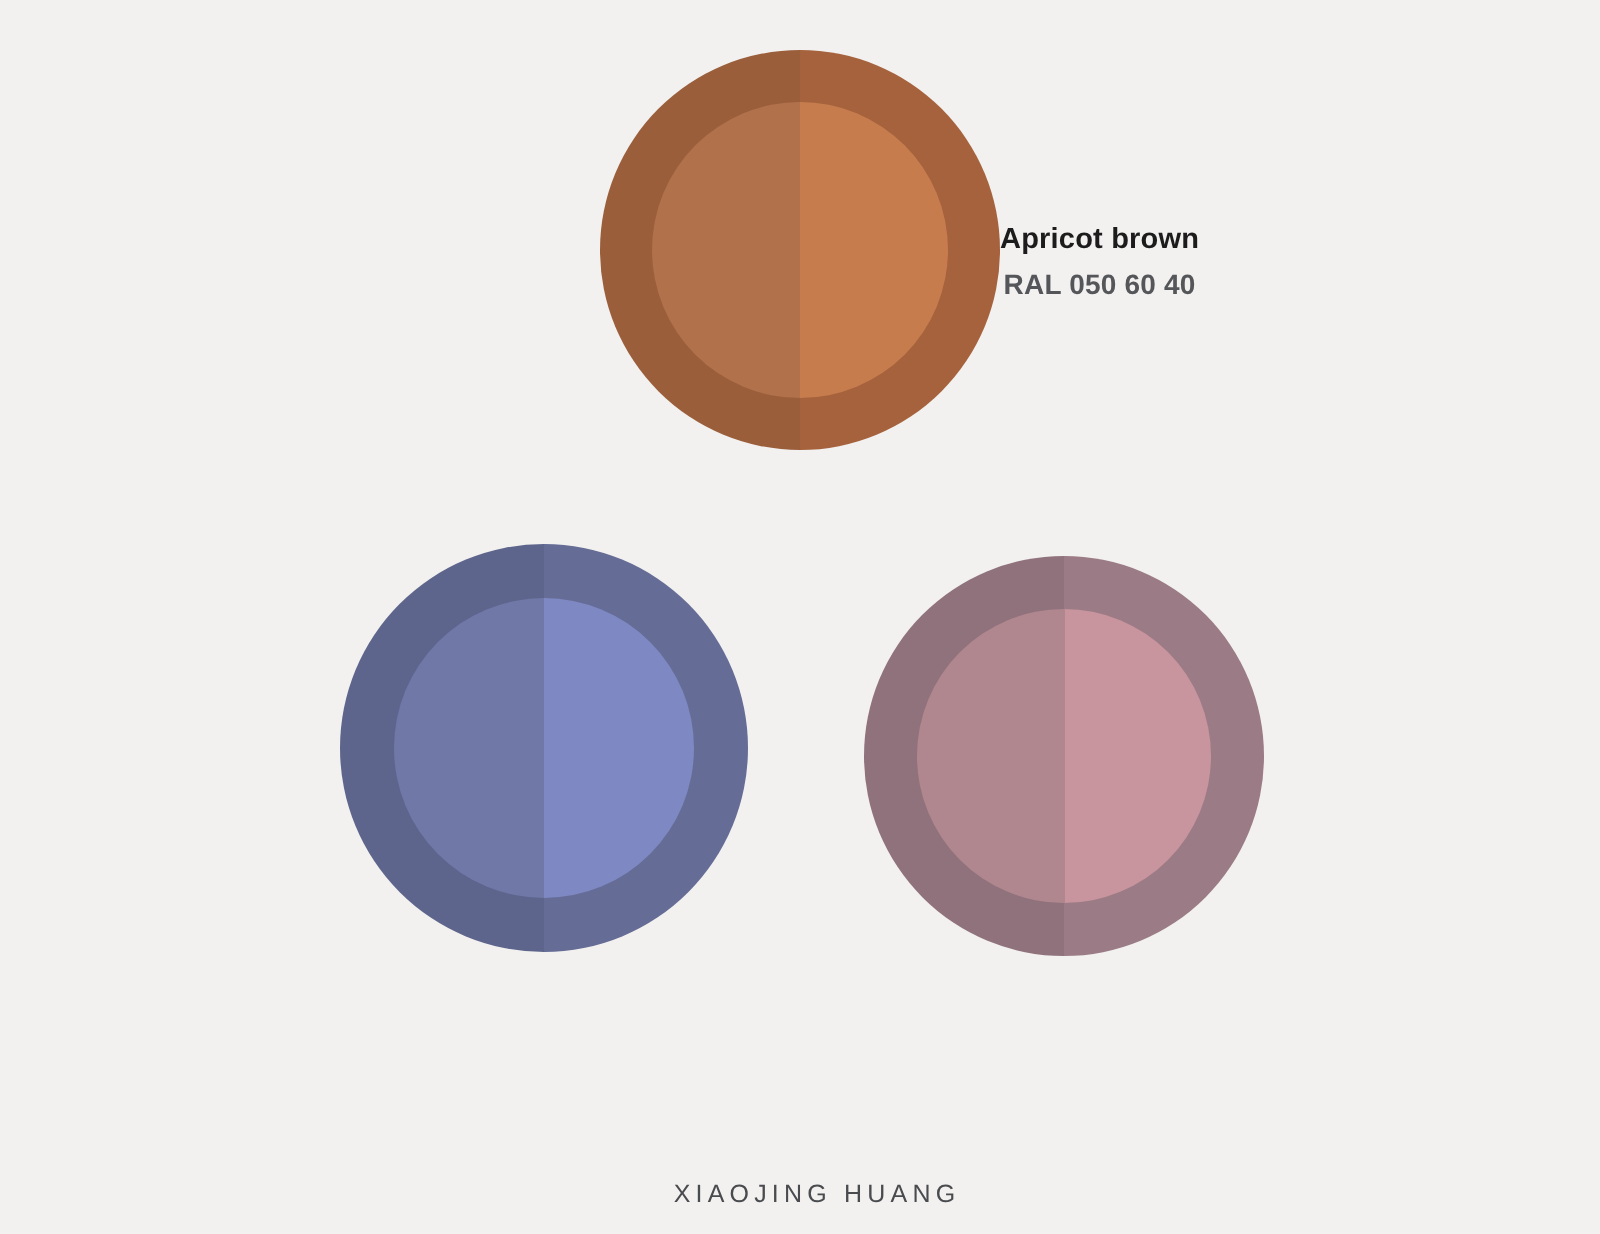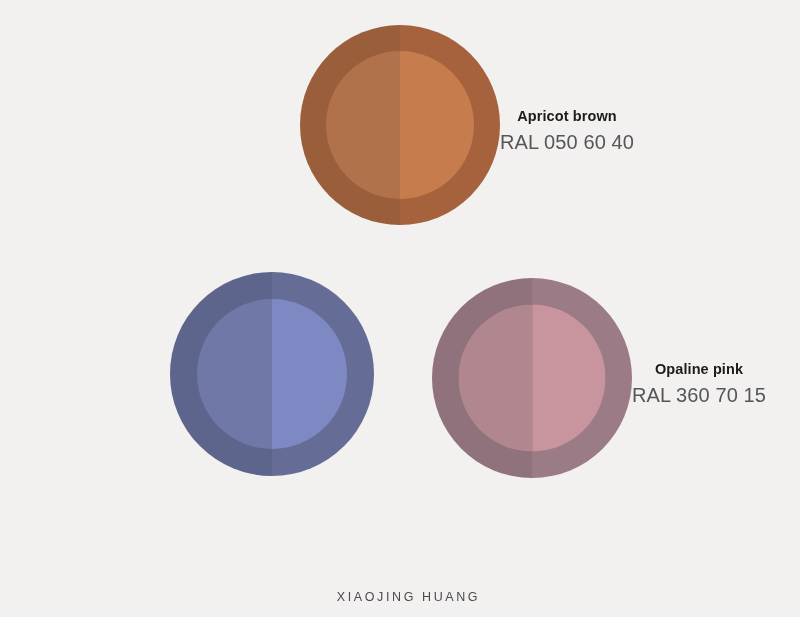--- a/index.html
+++ b/index.html
@@ -69,22 +69,22 @@
     line-height: 1.35;
   }
   .caption-name {
     font-size: 14.5px;
     font-weight: bold;
     color: #1c1c1c;
     letter-spacing: 0.1px;
     white-space: nowrap;
   }
   .caption-code {
-    font-size: 20px;
-    font-weight: normal;
+    font-size: 14px;
+    font-weight: bold;
     color: #55565a;
     letter-spacing: 0.1px;
     white-space: nowrap;
     margin-top: 3px;
   }
 
   
   #swatch-apricot-brown { left: 300px; top: 25px; }
   #swatch-apricot-brown .disc { width: 200px; height: 200px; }
   #swatch-apricot-brown .inner { width: 148px; height: 148px; }
@@ -144,21 +144,17 @@
 
   <div class="swatch" id="swatch-opaline-pink">
     <div class="disc">
       <div class="half half-left" style="background-color: rgb(144, 114, 124);"></div>
       <div class="half half-right" style="background-color: rgb(155, 123, 133);"></div>
       <div class="inner">
         <div class="inner-half inner-half-left" style="background-color: rgb(176, 135, 143);"></div>
         <div class="inner-half inner-half-right" style="background-color: rgb(200, 148, 158);"></div>
       </div>
     </div>
-    <div class="caption">
-      <div class="caption-name">Opaline pink</div>
-      <div class="caption-code">RAL 360 70 15</div>
-    </div>
   </div>
 
   <div id="artist-credit">XIAOJING HUANG</div>
 
 </div>
 
 </body></html>

